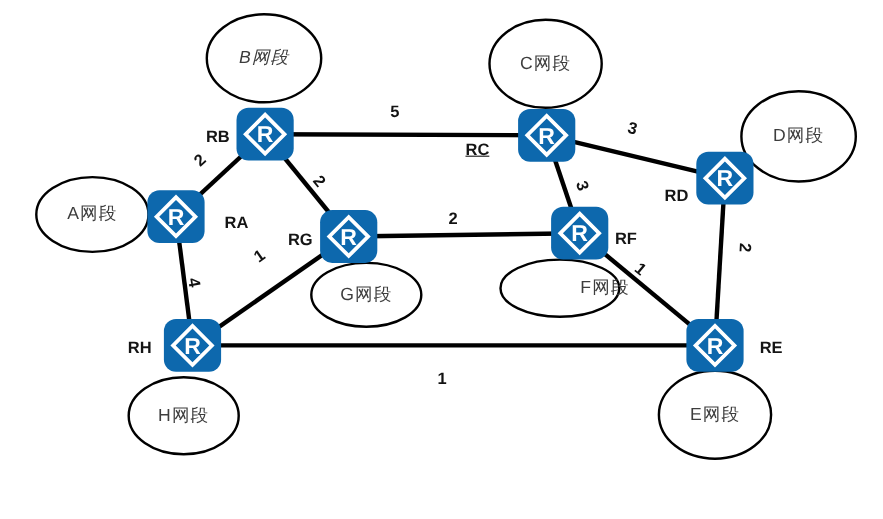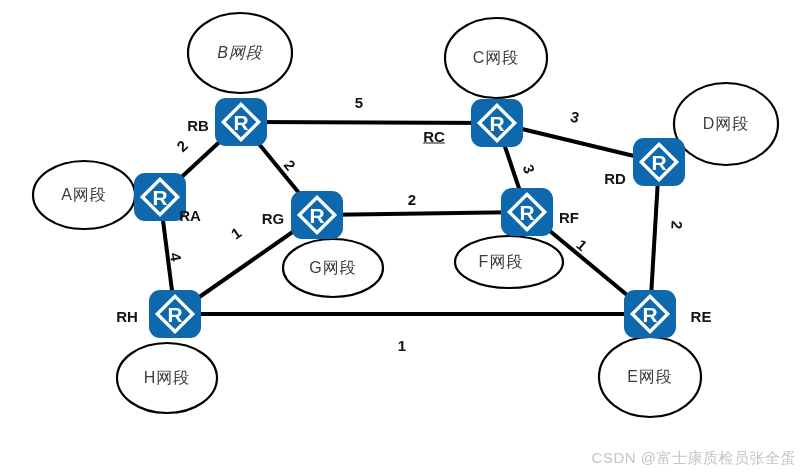--- a/index.html
+++ b/index.html
@@ -52,30 +52,30 @@
       <ellipse cx="509" cy="262" rx="54" ry="26" fill="#ffffff" stroke="#000000" stroke-width="2.2"></ellipse>
       <ellipse cx="333" cy="268" rx="50" ry="29" fill="#ffffff" stroke="#000000" stroke-width="2.2"></ellipse>
       <ellipse cx="167" cy="378" rx="50" ry="35" fill="#ffffff" stroke="#000000" stroke-width="2.2"></ellipse>
     </svg>
   <div id="overlay">
       <div class="netlabel" style="left: 84px; top: 195px;">A网段</div>
       <div class="netlabel" style="left: 240px; top: 53px; font-style: italic;">B网段</div>
       <div class="netlabel" style="left: 496px; top: 58px;">C网段</div>
       <div class="netlabel" style="left: 726px; top: 124px;">D网段</div>
       <div class="netlabel" style="left: 650px; top: 377px;">E网段</div>
-      <div class="netlabel" style="left: 486px; top: 262px; padding-left: 30px;">F网段</div>
+      <div class="netlabel" style="left: 535px; top: 262px; padding-left: 30px;">F网段</div>
       <div class="netlabel" style="left: 333px; top: 268px;">G网段</div>
       <div class="netlabel" style="left: 167px; top: 378px;">H网段</div>
       <div class="router" style="left: 160px; top: 197px; background: rgb(13, 104, 173);">
         <svg width="42" height="42" viewBox="0 0 42 42">
           <rect x="8.5" y="8.5" width="25" height="25" transform="rotate(45 21 21)" fill="none" stroke="#ffffff" stroke-width="3.4"></rect>
           <text x="21" y="28.5" text-anchor="middle" font-family="Liberation Sans, sans-serif" font-size="21" font-weight="bold" fill="#ffffff">R</text>
         </svg>
       </div>
-      <div class="rlabel" style="left: 190px; top: 203px; margin-top: 12px;">RA</div>
+      <div class="rlabel" style="left: 215px; top: 203px;">RA</div>
       <div class="router" style="left: 241px; top: 122px; background: rgb(13, 104, 173);">
         <svg width="42" height="42" viewBox="0 0 42 42">
           <rect x="8.5" y="8.5" width="25" height="25" transform="rotate(45 21 21)" fill="none" stroke="#ffffff" stroke-width="3.4"></rect>
           <text x="21" y="28.5" text-anchor="middle" font-family="Liberation Sans, sans-serif" font-size="21" font-weight="bold" fill="#ffffff">R</text>
         </svg>
       </div>
       <div class="rlabel" style="left: 198px; top: 125px;">RB</div>
       <div class="router" style="left: 497px; top: 123px; background: rgb(13, 104, 173);">
         <svg width="42" height="42" viewBox="0 0 42 42">
           <rect x="8.5" y="8.5" width="25" height="25" transform="rotate(45 21 21)" fill="none" stroke="#ffffff" stroke-width="3.4"></rect>
@@ -123,14 +123,13 @@
       <div class="wlabel" style="left: 290px; top: 165px; transform: translate(-50%, -50%) rotate(51deg);">2</div>
       <div class="wlabel" style="left: 575px; top: 117px; transform: translate(-50%, -50%) rotate(14deg);">3</div>
       <div class="wlabel" style="left: 529px; top: 169px; transform: translate(-50%, -50%) rotate(71deg);">3</div>
       <div class="wlabel" style="left: 412px; top: 199px; transform: translate(-50%, -50%) rotate(0deg);">2</div>
       <div class="wlabel" style="left: 236px; top: 233px; transform: translate(-50%, -50%) rotate(-35deg);">1</div>
       <div class="wlabel" style="left: 176px; top: 257px; transform: translate(-50%, -50%) rotate(80deg);">4</div>
       <div class="wlabel" style="left: 582px; top: 245px; transform: translate(-50%, -50%) rotate(40deg);">1</div>
       <div class="wlabel" style="left: 677px; top: 225px; transform: translate(-50%, -50%) rotate(93deg);">2</div>
       <div class="wlabel" style="left: 402px; top: 345px; transform: translate(-50%, -50%) rotate(0deg);">1</div>
     </div>
-  <div class="watermark">CSDN @富士康质检员张全蛋</div>
 </div>
 
 </body></html>

